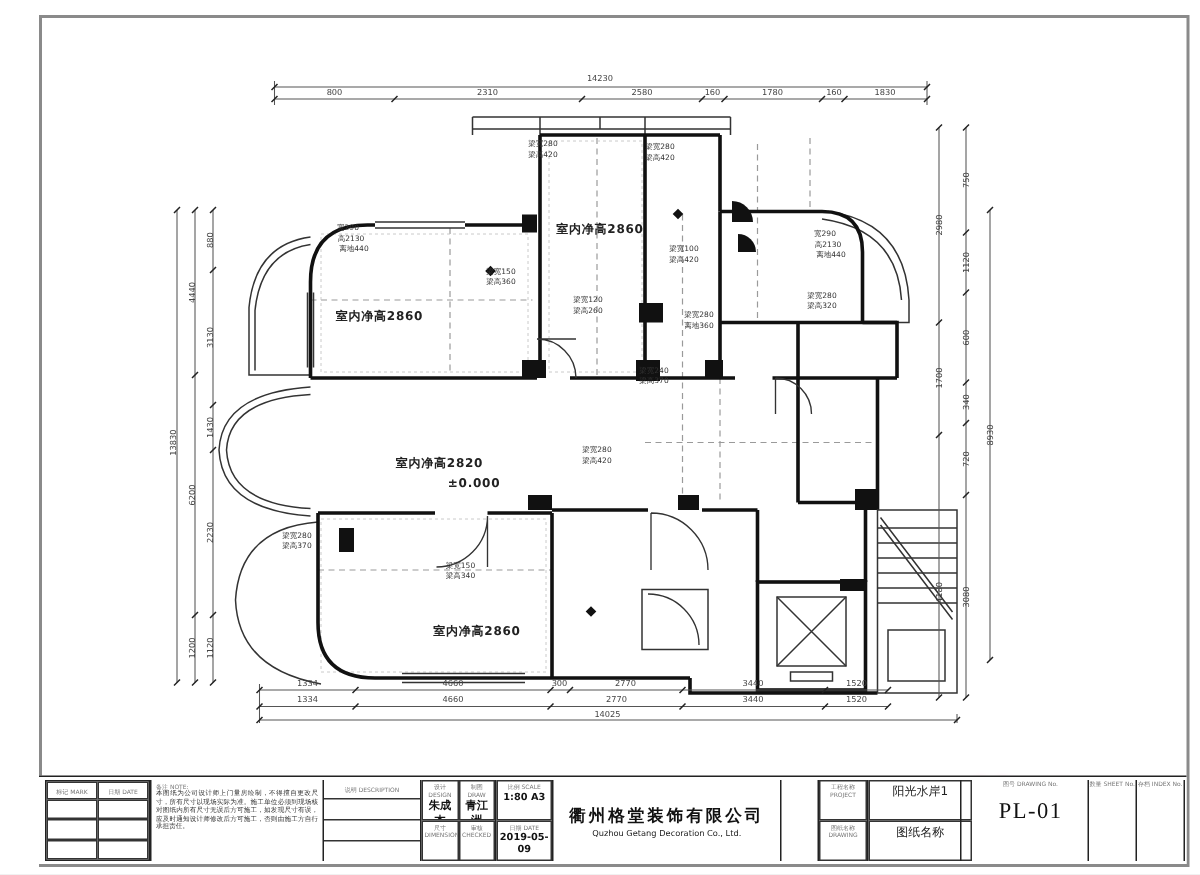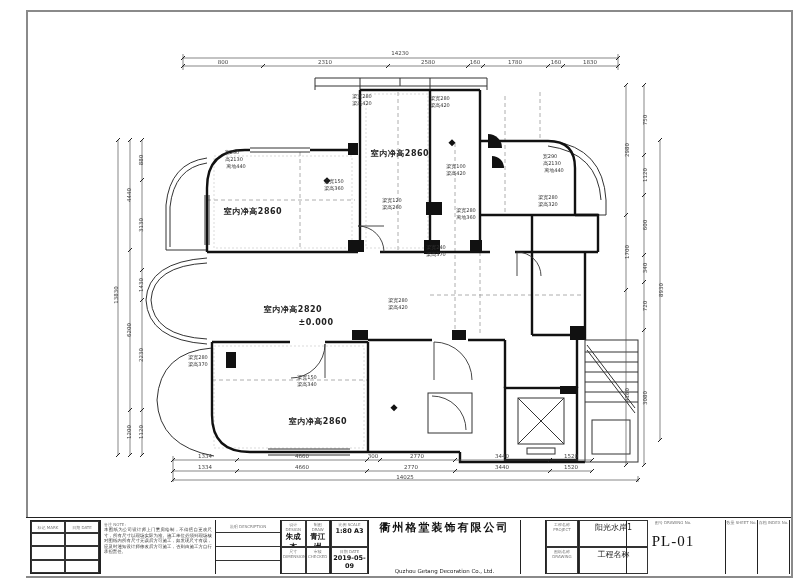--- a/index.html
+++ b/index.html
@@ -28,21 +28,21 @@
   .notebox .txt{font-size:4.4px;line-height:5.6px;color:#333;text-align:justify;}
   .desc{display:flex;flex-direction:column;}
   .desc .hd{height:12px;display:flex;align-items:center;justify-content:center;border-bottom:.5px solid #333;}
   .desc .rw{flex:1;border-bottom:.5px solid #333;}
   .desc .rw:last-child{border-bottom:none;}
   .g2{display:grid;grid-template-columns:1fr 1fr;grid-template-rows:1fr 1fr;}
   .g2>div{border:.5px solid #333;padding:1px;text-align:center;overflow:hidden;}
   .gv{display:grid;grid-template-rows:1fr 1fr;}
   .gv>div{border:.5px solid #333;text-align:center;padding:1px;overflow:hidden;}
   .val{font-size:6.5px;font-weight:700;color:#111;}
-  .company{display:flex;flex-direction:column;align-items:center;justify-content:space-between;}
+  .company{display:flex;flex-direction:column;align-items:center;justify-content:center;}
   .company .cn{font-size:11px;font-weight:700;letter-spacing:2px;color:#111;}
   .company .en{font-size:5.5px;color:#222;margin-top:2px;}
   .names .val{font-size:7.5px;}
   .pv .big{font-size:8px;font-weight:400;}
   .no .plno{font-size:15px;font-family:"Liberation Serif","DejaVu Serif",serif;color:#111;text-align:center;margin-top:8px;letter-spacing:1px;}
 </style>
 </head>
 <body>
 
 <div class="sheet">
@@ -278,23 +278,23 @@
       <div class="cn">衢州格堂装饰有限公司</div>
       <div class="en">Quzhou Getang Decoration Co., Ltd.</div>
     </div>
     <div class="cell" style="left:494px;width:25px;"></div>
     <div class="cell gv" style="left:519px;width:33px;">
       <div class="lblsm">工程名称 PROJECT</div>
       <div class="lblsm">图纸名称 DRAWING</div>
     </div>
     <div class="cell gv pv" style="left:552px;width:70px;">
       <div class="big">阳光水岸1</div>
-      <div class="big">工程名称</div>
-    </div>
-    <div class="cell no" style="left:600px;width:77px;padding-left:16px;">
+      <div class="big">图纸名称</div>
+    </div>
+    <div class="cell no" style="left:614px;width:77px;padding-left:16px;">
       <div class="lblsm">图号 DRAWING No.</div>
       <div class="plno">PL-01</div>
     </div>
     <div class="cell" style="left:699px;width:32px;">
       <div class="lblsm">数量 SHEET No.</div>
     </div>
     <div class="cell" style="left:731px;width:33px;border-right:1px solid #222;">
       <div class="lblsm">存档 INDEX No.</div>
     </div>
   </div>

